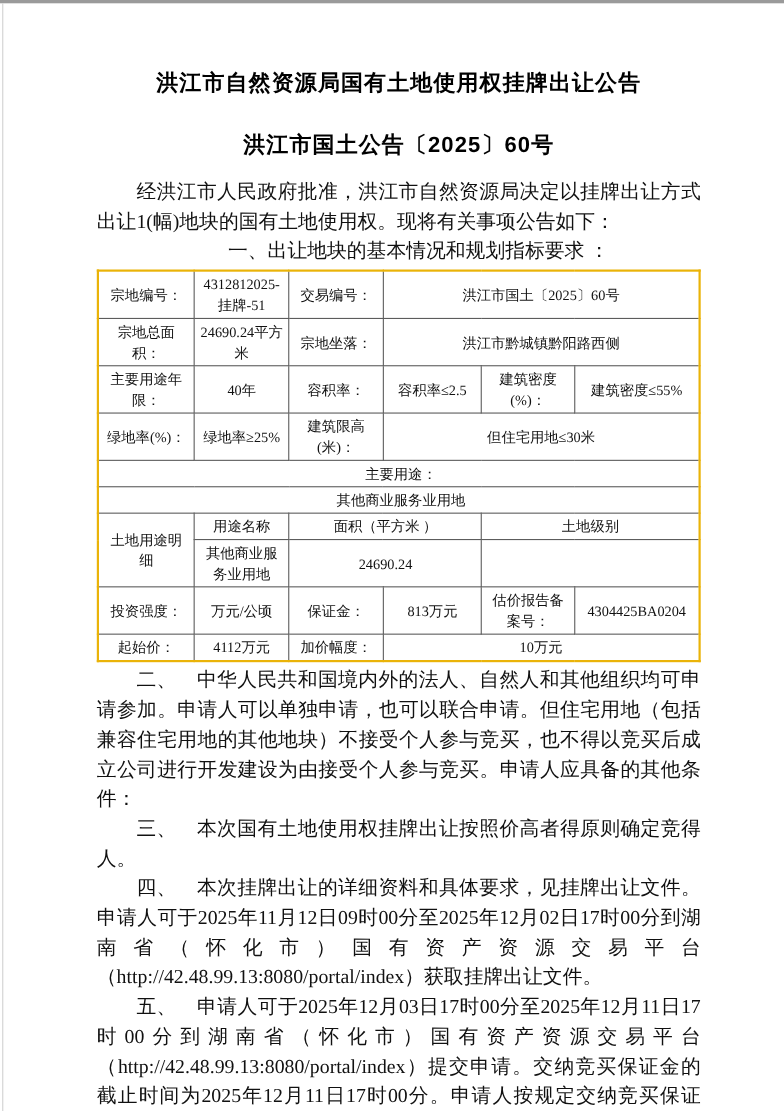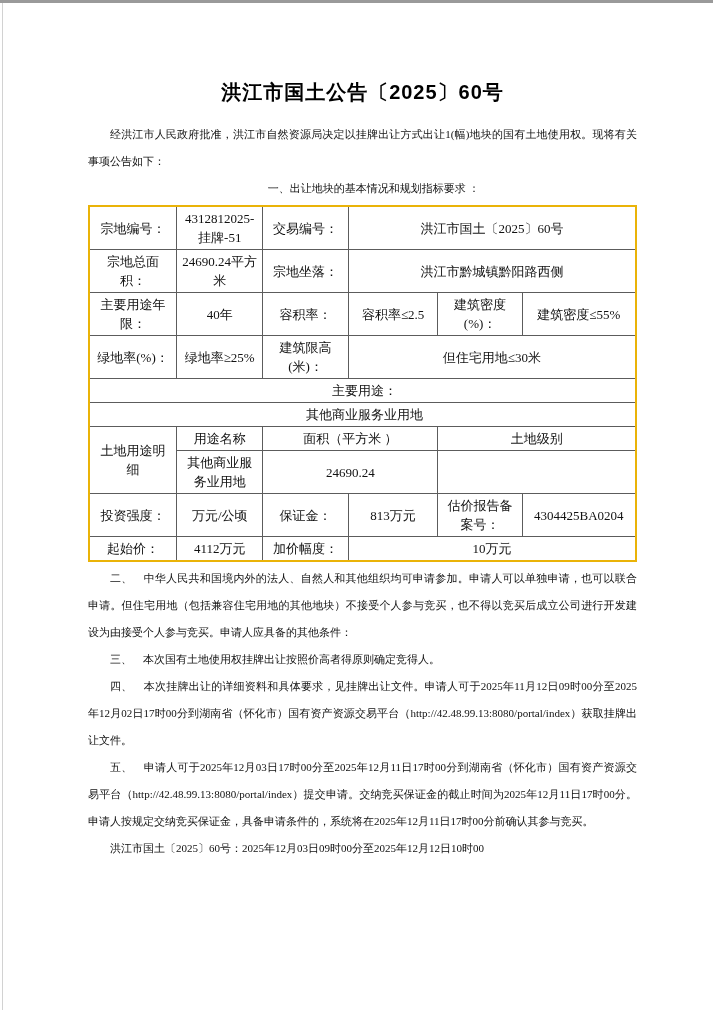--- a/index.html
+++ b/index.html
@@ -20,21 +20,21 @@
     font-family: "Liberation Sans", "DejaVu Sans", sans-serif;
     font-weight: bold;
     font-size: 20px;
     line-height: 28px;
     letter-spacing: 1px;
     color: #000;
   }
   h1.doc-title { margin-top: 12px; }
   h2.doc-subtitle { margin-top: 28px; }
   p.body-text {
-    font-size: 11px;
+    font-size: 18px;
     line-height: 27px;
     text-align: justify;
     color: #111;
   }
   p.indent { text-indent: 2em; }
   p.intro { margin-top: 15px; }
   p.heading-line { text-align: center; }
   table.parcel-table {
     width: 100%;
     border-collapse: collapse;
@@ -60,20 +60,21 @@
   .paras { margin-top: 3px; }
 </style>
 </head>
 <body>
 
 <div class="page">
   <div class="edge-top"></div>
   <div class="edge-left"></div>
 
   <div class="content">
+    <h1 class="doc-title">洪江市自然资源局国有土地使用权挂牌出让公告</h1>
     <h2 class="doc-subtitle">洪江市国土公告〔2025〕60号</h2>
 
     <p class="body-text indent intro">经洪江市人民政府批准，洪江市自然资源局决定以挂牌出让方式出让1(幅)地块的国有土地使用权。现将有关事项公告如下：</p>
     <p class="body-text indent heading-line">一、出让地块的基本情况和规划指标要求 ：</p>
 
     <table class="parcel-table">
       <colgroup>
         <col style="width:16%">
           <col style="width:15.8%">
           <col style="width:15.6%">

